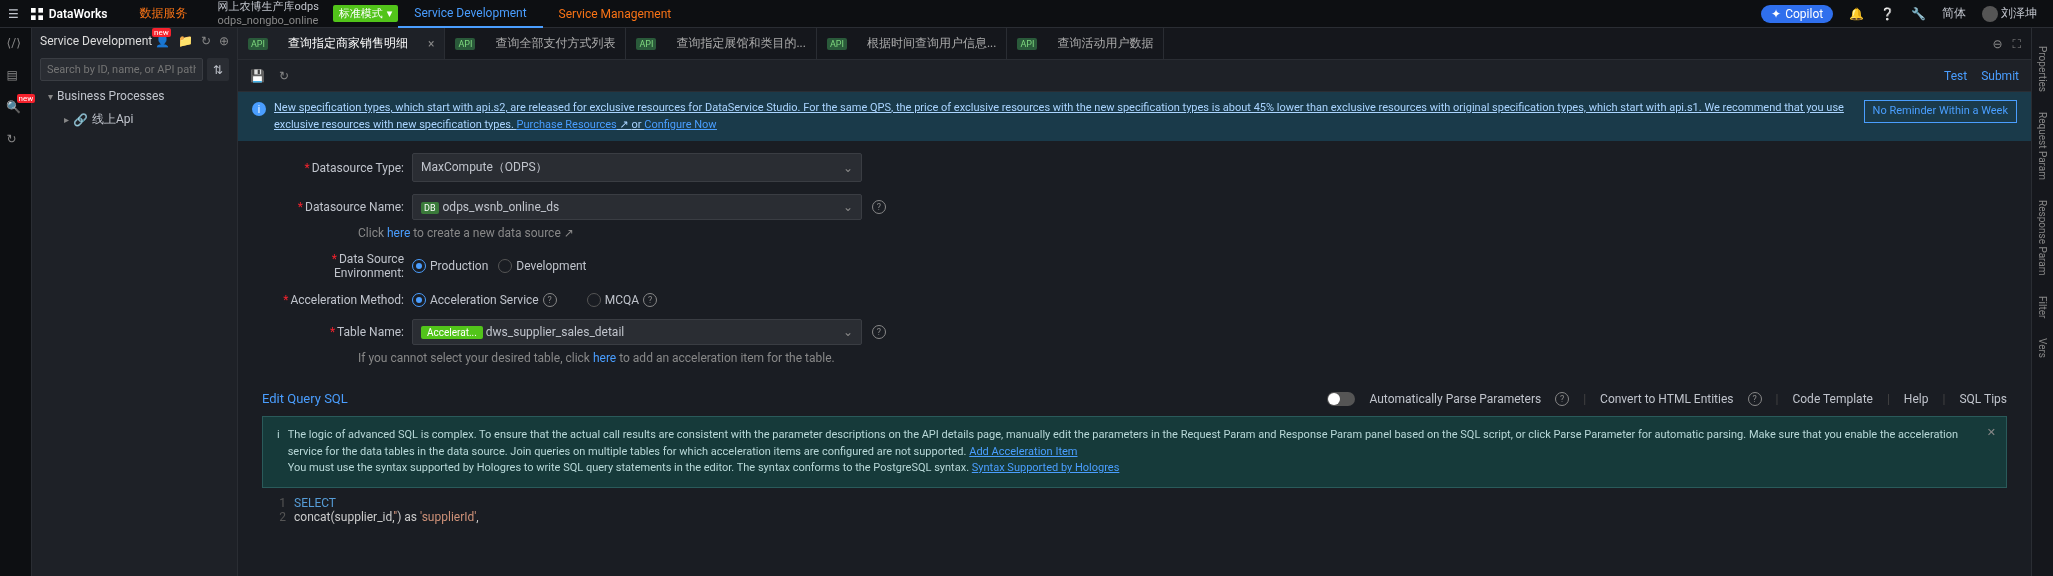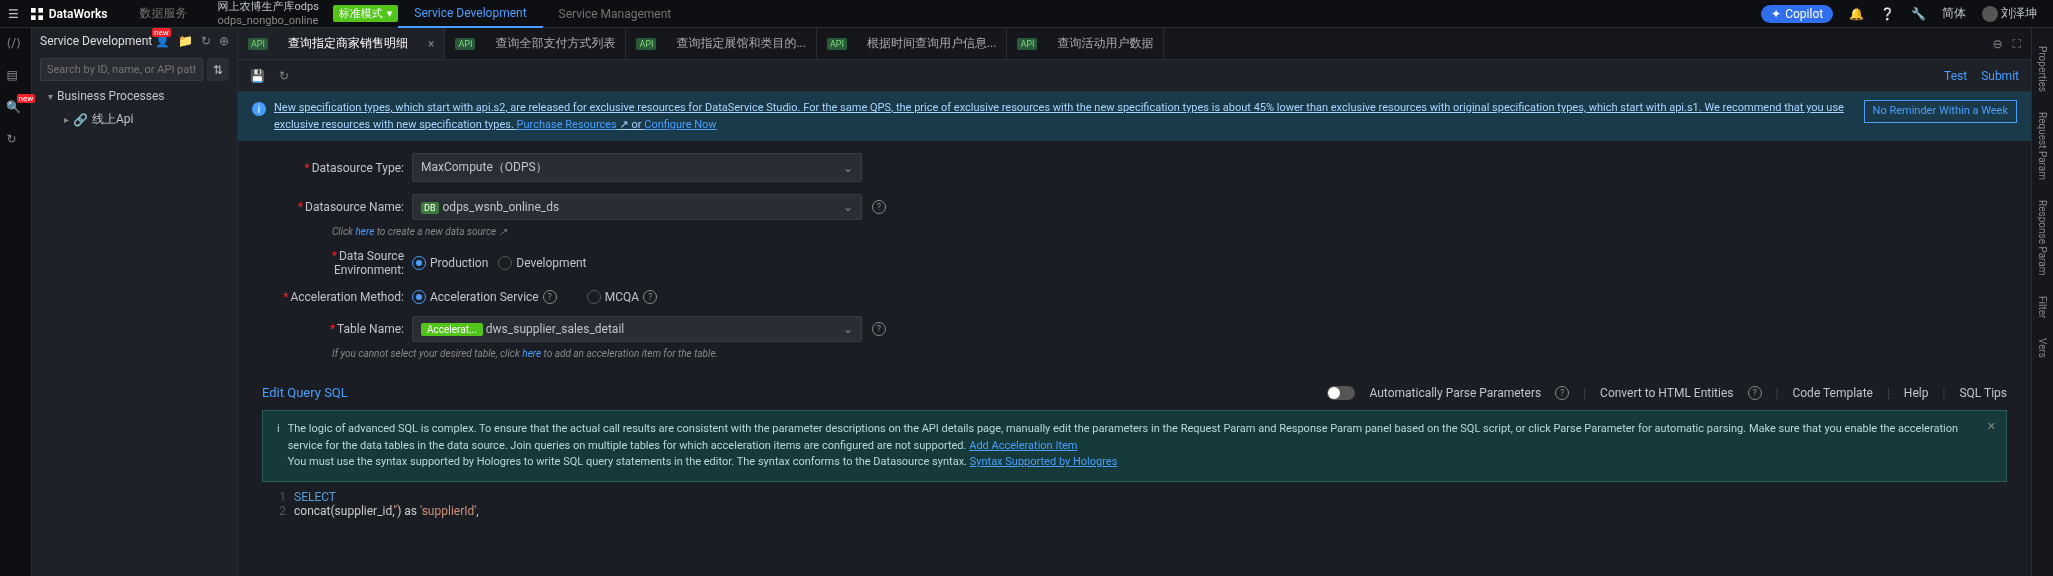--- a/index.html
+++ b/index.html
@@ -1,20 +1,20 @@
 <!DOCTYPE html>
 <html><head>
 <meta charset="utf-8">
 <style>
 * { margin:0; padding:0; box-sizing:border-box; font-family:-apple-system,BlinkMacSystemFont,"Segoe UI",Roboto,sans-serif; }
 body { background:#1a1d23; color:#c0c4cc; font-size:12px; overflow:hidden; width:2053px; height:576px; }
 .topbar { height:28px; background:#0d0f12; display:flex; align-items:center; padding:0 8px; border-bottom:1px solid #2a2d33; }
 .topbar .logo { display:flex; align-items:center; gap:4px; color:#fff; font-weight:600; margin-right:16px; }
 .topbar .logo svg { width:16px; height:16px; }
-.topbar .nav-item { padding:0 16px; color:#737373; height:28px; display:flex; align-items:center; cursor:pointer; }
+.topbar .nav-item { padding:0 16px; color:#f97316; height:28px; display:flex; align-items:center; cursor:pointer; }
 .topbar .nav-item.active { color:#4a9eff; border-bottom:2px solid #4a9eff; }
 .topbar .env-tag { background:#52c41a; color:#fff; padding:1px 6px; border-radius:2px; font-size:11px; display:flex; align-items:center; }
 .topbar .env-tag::after { content:"▾"; margin-left:4px; }
 .topbar .proj { padding:0 14px; font-size:11px; line-height:1.2; }
 .topbar .spacer { flex:1; }
 .topbar .right-item { padding:0 8px; color:#c0c4cc; cursor:pointer; display:flex; align-items:center; }
 .copilot { background:#2f6fed; color:#fff; padding:2px 10px; border-radius:12px; font-size:12px; display:flex; align-items:center; gap:4px; }
 .avatar { width:16px; height:16px; border-radius:50%; background:#555; display:inline-block; }
 
 .layout { display:flex; height:calc(100% - 28px); }
@@ -60,21 +60,21 @@
 .form-row .label .req { color:#f5222d; margin-right:2px; }
 .form-row .ctrl { display:flex; align-items:center; gap:10px; }
 .select { width:450px; background:#2a2d33; border:1px solid #3a3d43; padding:5px 8px; border-radius:2px; display:flex; align-items:center; justify-content:space-between; cursor:pointer;gap:12px; }
 .select .caret { color:#888; }
 .db-ic { background:#3a7a3a; color:#fff; font-size:9px; padding:1px 3px; border-radius:2px; margin-right:4px; }
 .radio { display:flex; align-items:center; gap:4px; cursor:pointer; }
 .radio .dot { width:14px; height:14px; border:1px solid #555; border-radius:50%; display:flex; align-items:center; justify-content:center; }
 .radio.sel .dot { border-color:#4a9eff; }
 .radio.sel .dot::after { content:""; width:6px; height:6px; background:#4a9eff; border-radius:50%; }
 .help-ic { width:14px; height:14px; border:1px solid #888; border-radius:50%; display:inline-flex; align-items:center; justify-content:center; font-size:9px; color:#888; cursor:pointer; }
-.hint { margin-left:70px; color:#888; font-size:10px; margin-top:-6px; margin-bottom:12px;font-style:italic; }
+.hint { margin-left:96px; color:#888; font-size:12px; margin-top:-6px; margin-bottom:12px; }
 .hint a { color:#4a9eff; cursor:pointer; }
 .acc-tag { background:#52c41a; color:#fff; padding:1px 6px; border-radius:2px; font-size:10px; }
 
 .section-hdr { color:#4a9eff; font-size:13px; padding:14px 0 10px; display:flex; align-items:center; }
 .section-hdr .spacer { flex:1; }
 .section-hdr .opts { display:flex; align-items:center; gap:14px; color:#c0c4cc; font-size:12px; }
 .section-hdr .opts .sep { color:#444; }
 .toggle { width:28px; height:14px; background:#555; border-radius:7px; position:relative; cursor:pointer; }
 .toggle::after { content:""; position:absolute; width:12px; height:12px; background:#fff; border-radius:50%; top:1px; left:1px; }
 
@@ -284,21 +284,21 @@
           <span>Help</span>
           <span class="sep">|</span>
           <span>SQL Tips</span>
         </div>
       </div>
 
       <div class="sql-banner">
         <span class="info-ic">i</span>
         <div class="msg">
           <span>The logic of advanced SQL is complex. To ensure that the actual call results are consistent with the parameter descriptions on the API details page, manually edit the parameters in the Request Param and Response Param panel based on the SQL script, or click Parse Parameter for automatic parsing. Make sure that you enable the acceleration service for the data tables in the data source. Join queries on multiple tables for which acceleration items are configured are not supported. </span><a>Add Acceleration Item</a><br>
-          <span> You must use the syntax supported by Hologres to write SQL query statements in the editor. The syntax conforms to the Datasource syntax. </span><a>Syntax Supported by Hologres</a>
+          <span> You must use the syntax supported by Hologres to write SQL query statements in the editor. The syntax conforms to the PostgreSQL syntax. </span><a>Syntax Supported by Hologres</a>
         </div>
         <span class="close">✕</span>
       </div>
 
       <div class="editor">
         <div class="line">
             <div class="gutter">1</div>
             <div class="code"><span class="kw">SELECT</span></div>
           </div>
         <div class="line">

